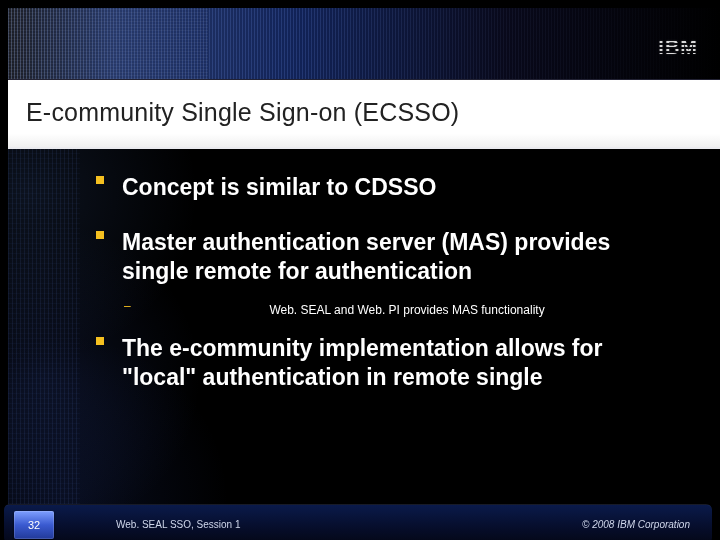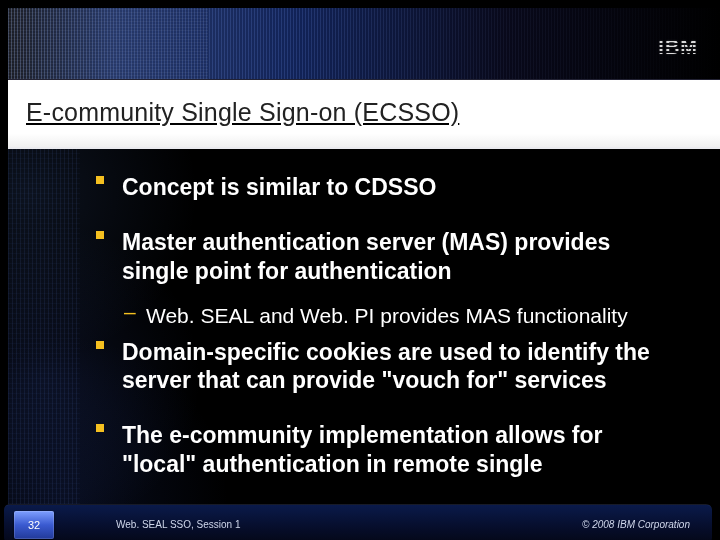--- a/index.html
+++ b/index.html
@@ -51,21 +51,20 @@
         rgba(0,0,0,0) 2px, rgba(0,0,0,0) 4px);
     -webkit-background-clip: text;
     background-clip: text;
     color: transparent;
     filter: drop-shadow(0 0 1px rgba(255,255,255,0.2));
   }
   .title-area {
     background: linear-gradient(180deg, #fff 0%, #fff 80%, #f0f0f0 100%);
     padding: 14px 14px 16px 14px;
     border-bottom: 2px solid rgba(0,0,50,0.08);
-    text-decoration: underline;
   }
   .title-area h1 {
     font-size: 25px;
     font-weight: 400;
     color: #222;
     letter-spacing: 0.2px;
   }
   .content {
     position: relative;
     height: 370px;
@@ -104,23 +103,24 @@
     left: -22px;
     top: 7px;
     width: 8px;
     height: 8px;
     background: #f5c020;
   }
   .sub {
     position: relative;
     color: #fff;
     font-weight: 400;
-    font-size: 21px;
+    font-size: 12px;
     line-height: 1.25;
-    margin: -8px 0 0 24px;
+    margin: -8px 0 8px 24px;
+    text-align: center;
   }
   .sub::before {
     content: "–";
     position: absolute;
     left: -18px;
     top: 0;
     color: #f5c020;
     font-weight: 400;
   }
   .footer {
@@ -165,24 +165,23 @@
   <div class="logo">IBM</div>
 </div>
 
 <div class="title-area">
   <h1>E-community Single Sign-on (ECSSO)</h1>
 </div>
 
 <div class="content">
   <div class="bullet">Concept is similar to CDSSO</div>
 
-  <div class="bullet">Master authentication server (MAS) provides single point for authentication</div>
+  <div class="bullet">Master authentication server (MAS) provides single remote for authentication</div>
   <div class="sub">Web. SEAL and Web. PI provides MAS functionality</div>
 
-  <div class="bullet">Domain-specific cookies are used to identify the server that can provide "vouch for" services</div>
 
   <div class="bullet">The e-community implementation allows for "local" authentication in remote single</div>
 </div>
 
 <div class="footer">
   <div class="pagenum">32</div>
   <div class="session">Web. SEAL SSO, Session 1</div>
   <div class="copyright">© 2008 IBM Corporation</div>
 </div>
 

